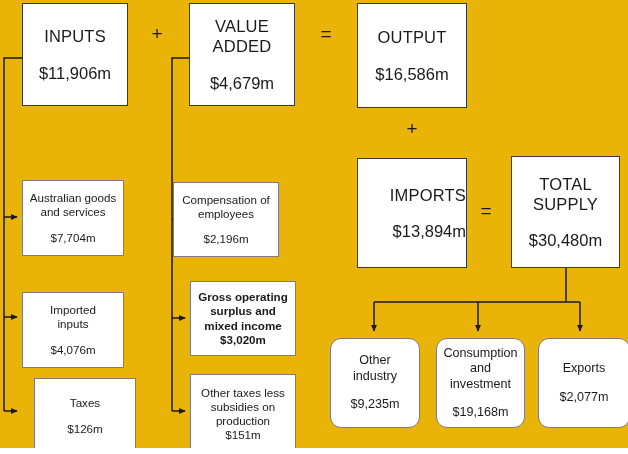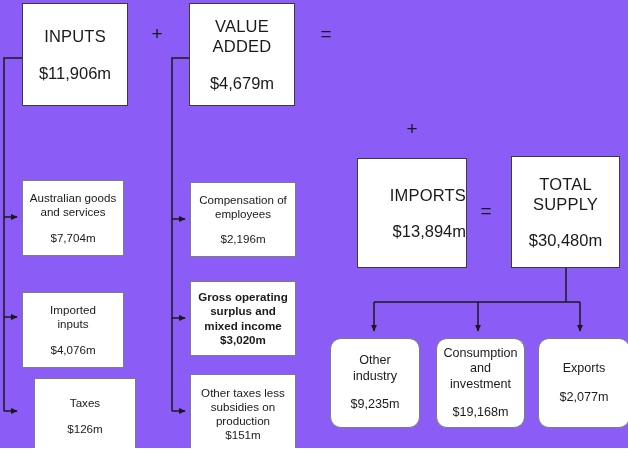--- a/index.html
+++ b/index.html
@@ -4,21 +4,21 @@
 <style>
   html, body {
     margin: 0;
     padding: 0;
     background: #ffffff;
   }
   #stage {
     position: relative;
     width: 628px;
     height: 448px;
-    background: #8b5cf6;
+    background: #eab308;
     overflow: hidden;
     font-family: "Liberation Sans", sans-serif;
     color: #1a1a1a;
   }
   .node {
     position: absolute;
     box-sizing: border-box;
     background: #ffffff;
     border: 1.4px solid #7d7d7d;
     display: flex;
@@ -106,20 +106,24 @@
   <div class="op" style="left:146px; top:24px; width:22px;">+</div>
 
   <div class="node dark big" style="left:189px; top:3px; width:106px; height:103px;">
     <span class="ttl">VALUE</span>
     <span class="ttl">ADDED</span>
     <span class="val">$4,679m</span>
   </div>
 
   <div class="op" style="left:315px; top:24px; width:22px;">=</div>
 
+  <div class="node dark big" style="left:357px; top:3px; width:110px; height:105px;">
+    <span class="ttl">OUTPUT</span>
+    <span class="val">$16,586m</span>
+  </div>
 
   <div class="op" style="left:401px; top:119px; width:22px;">+</div>
 
   <div class="node dark big" style="left:357px; top:158px; width:110px; height:110px;align-items:flex-end;">
     <span class="ttl">IMPORTS</span>
     <span class="val">$13,894m</span>
   </div>
 
   <div class="op" style="left:475px; top:201px; width:22px;">=</div>
 
@@ -139,21 +143,21 @@
     <span class="ttl">Imported</span>
     <span class="ttl">inputs</span>
     <span class="val">$4,076m</span>
   </div>
 
   <div class="node small" style="left:34px; top:378px; width:102px; height:76px;">
     <span class="ttl">Taxes</span>
     <span class="val">$126m</span>
   </div>
 
-  <div class="node small" style="left:190px; top:182px; width:106px; height:75px;">
+  <div class="node small" style="left:173px; top:182px; width:106px; height:75px;">
     <span class="ttl">Compensation of</span>
     <span class="ttl">employees</span>
     <span class="val">$2,196m</span>
   </div>
 
   <div class="node small tight" style="left:190px; top:281px; width:106px; height:75px;font-weight:bold;">
     <span class="ttl">Gross operating</span>
     <span class="ttl">surplus and</span>
     <span class="ttl">mixed income</span>
     <span class="val">$3,020m</span>

